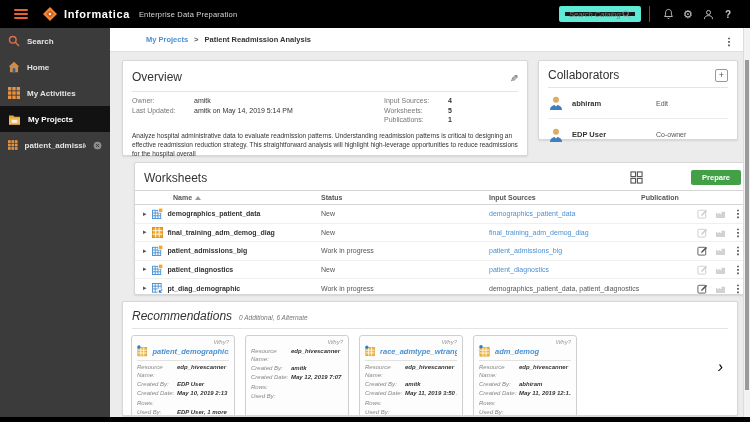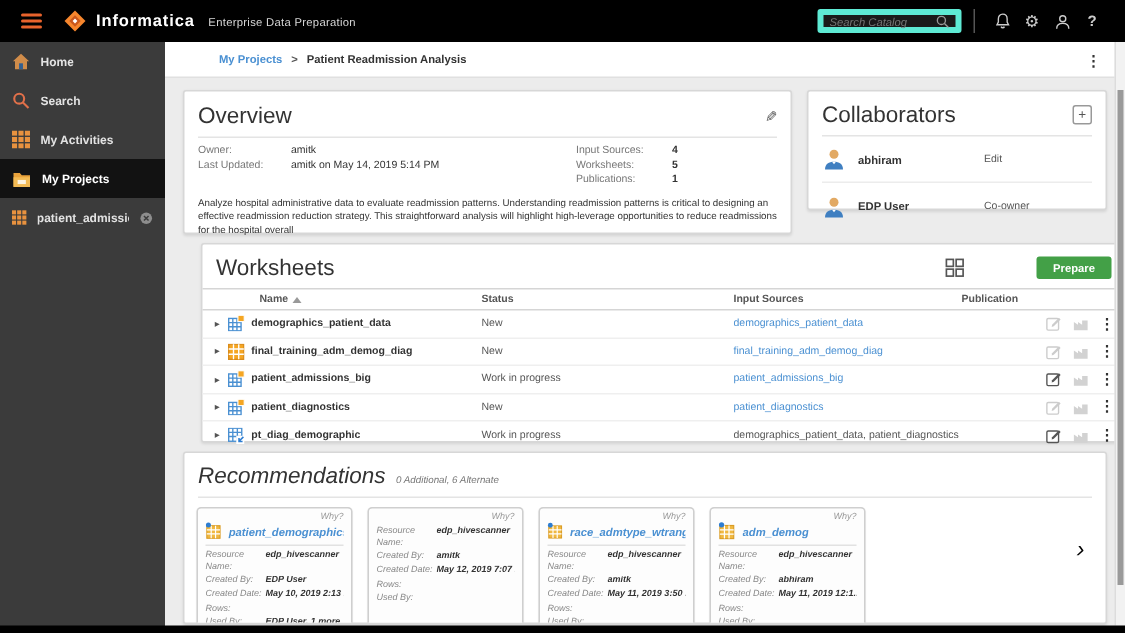--- a/index.html
+++ b/index.html
@@ -7,21 +7,21 @@
   .app { position:relative; width:750px; height:422px; background:#ececec; overflow:hidden; }
 
   
   .topbar { position:absolute; top:0; left:0; right:0; height:28px; background:#000; display:flex; align-items:center; padding:0 12px; z-index:30; }
   .hamburger { width:14px; height:10px; display:flex; flex-direction:column; justify-content:space-between; margin:0 8px 0 2px; cursor:pointer; }
   .hamburger span { display:block; height:2px; background:#e8632c; border-radius:1px; }
   .logo { margin:0 6px 0 6px; }
   .brand { color:#fff; font-size:11px; letter-spacing:0.6px; font-weight:bold; }
   .product { color:#d8d8d8; font-size:7.5px; margin-left:9px; letter-spacing:0.2px; }
   .tb-spacer { flex:1; }
-  .searchbox { width:96px; height:16px; background:#1a1a1a; border:4px solid #5eead4; border-radius:2px; display:flex; align-items:center; padding:0 4px; }
+  .searchbox { width:82px; height:16px; background:#1a1a1a; border:6px solid #5eead4; border-radius:2px; display:flex; align-items:center; padding:0 4px; }
   .searchbox input { flex:1; min-width:0; background:transparent; border:none; outline:none; color:#ddd; font-size:7.5px; font-style:italic; font-family:"Liberation Sans",sans-serif; }
   .tb-divider { width:1px; height:16px; background:#555; margin:0 8px; }
   .tb-icon { width:20px; height:20px; display:flex; align-items:center; justify-content:center; color:#ccc; cursor:pointer; }
   .icon-gear::before { content:"\2699"; font-size:11px; color:#ccc; }
   .icon-help::before { content:"?"; font-size:10px; color:#ccc; font-weight:bold; }
 
   
   .sidebar { position:absolute; top:28px; left:0; width:110px; bottom:0; background:#3b3b3b; z-index:20; }
   .side-item { height:26px; display:flex; align-items:center; gap:7px; padding:0 8px; color:#e3e3e3; font-size:8px; font-weight:bold; cursor:pointer; }
   .side-item.active { background:#121212; color:#fff; }
@@ -37,21 +37,21 @@
   .crumb-kebab { margin-left:auto; cursor:pointer; }
   .icon-kebab::before { content:"\22EE"; font-size:10px; color:#333; font-weight:bold; letter-spacing:0; }
 
   .card { position:absolute; background:#fff; border:1px solid #d7d7d7; border-radius:2px; box-shadow:0 1px 2px rgba(0,0,0,0.10); }
   #overview-card { left:12px; top:32px; width:406px; height:96px; }
   #collab-card   { left:428px; top:32px; width:200px; height:80px; }
   #worksheets-card { left:24px; top:134px; width:616px; height:133px; }
   #reco-card { left:12px; top:273px; width:616px; height:115px; overflow:hidden;font-style:italic; }
 
   .card-head { display:flex; align-items:center; padding:7px 9px 5px 9px; }
-  .card-title { font-size:15px; color:#333; }
+  .card-title { font-size:12px; color:#333; }
   .head-rule { border-bottom:1px solid #e4e4e4; margin:0 9px; }
   .icon-pencil { margin-left:auto; cursor:pointer; }
   .icon-pencil::before { content:"\270E"; display:inline-block; transform:scaleX(-1); font-size:10px; color:#555; }
 
   
   .ov-body { padding:5px 9px 0 9px; }
   .ov-cols { display:flex; }
   .ov-left { width:252px; }
   .ov-row { display:flex; margin-bottom:2.5px; }
   .ov-label { width:62px; color:#777; font-size:7px; }
@@ -149,31 +149,31 @@
         <circle cx="6" cy="3.8" r="2.2"></circle>
         <path d="M1.6 11c0-2.6 1.9-3.8 4.4-3.8S10.4 8.4 10.4 11"></path>
       </svg>
     </div>
     <div class="tb-icon icon-help"></div>
   </div>
 
   <div class="sidebar">
     <div class="side-item">
       <svg width="12" height="12" viewBox="0 0 12 12">
+        <circle cx="4.8" cy="4.8" r="3.3" stroke="#e0704a" stroke-width="1.4" fill="none"></circle>
+        <line x1="7.3" y1="7.3" x2="11" y2="11" stroke="#e0704a" stroke-width="1.4"></line>
+      </svg>
+      <span class="lbl">Search</span>
+    </div>
+    <div class="side-item">
+      <svg width="12" height="12" viewBox="0 0 12 12">
         <path d="M6 0.8 L0.6 5.8 H2 v5.4 h8 V5.8 h1.4 z" fill="#d08c4a"></path>
         <rect x="4.7" y="7.2" width="2.6" height="4" fill="#345f8f"></rect>
       </svg>
       <span class="lbl">Home</span>
-    </div>
-    <div class="side-item">
-      <svg width="12" height="12" viewBox="0 0 12 12">
-        <circle cx="4.8" cy="4.8" r="3.3" stroke="#e0704a" stroke-width="1.4" fill="none"></circle>
-        <line x1="7.3" y1="7.3" x2="11" y2="11" stroke="#e0704a" stroke-width="1.4"></line>
-      </svg>
-      <span class="lbl">Search</span>
     </div>
     <div class="side-item">
       <svg width="12" height="12" viewBox="0 0 12 12" fill="#e8923f">
         <rect x="0" y="0" width="3.4" height="3.4"></rect>
           <rect x="4.3" y="0" width="3.4" height="3.4"></rect>
           <rect x="8.6" y="0" width="3.4" height="3.4"></rect>
         <rect x="0" y="4.3" width="3.4" height="3.4"></rect>
           <rect x="4.3" y="4.3" width="3.4" height="3.4"></rect>
           <rect x="8.6" y="4.3" width="3.4" height="3.4"></rect>
         <rect x="0" y="8.6" width="3.4" height="3.4"></rect>

